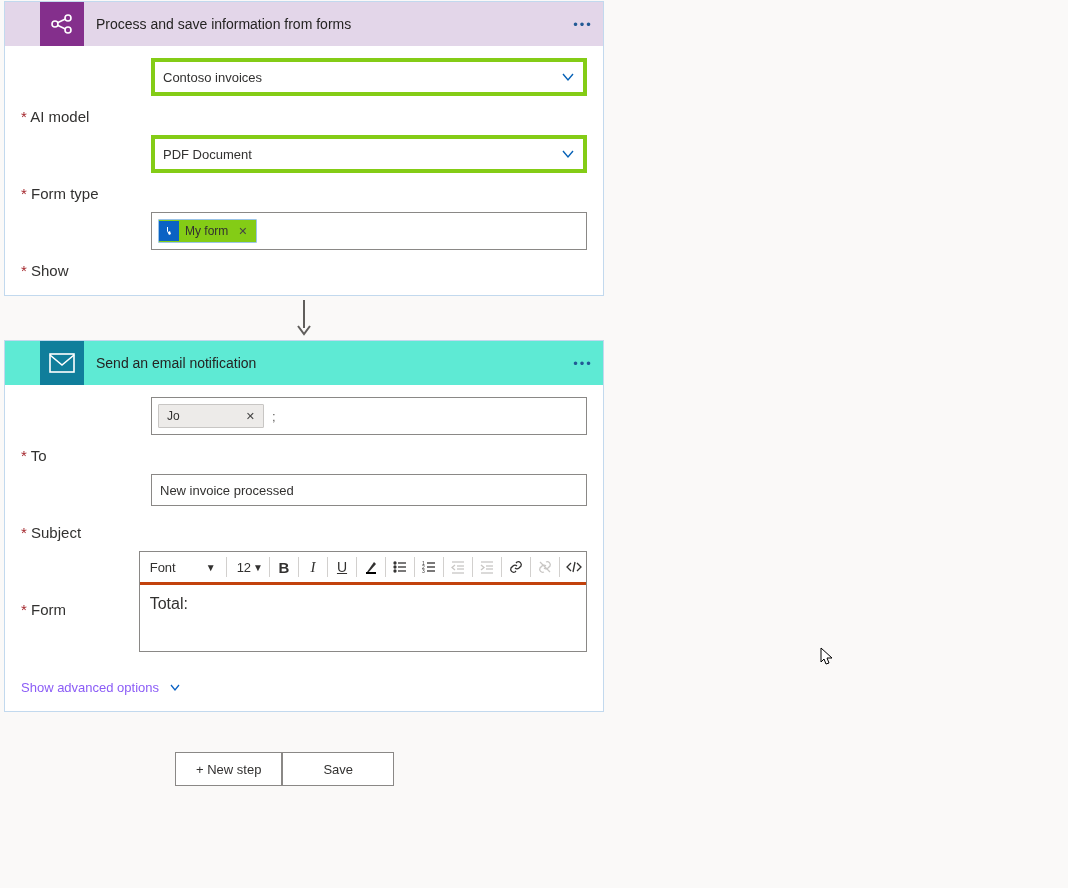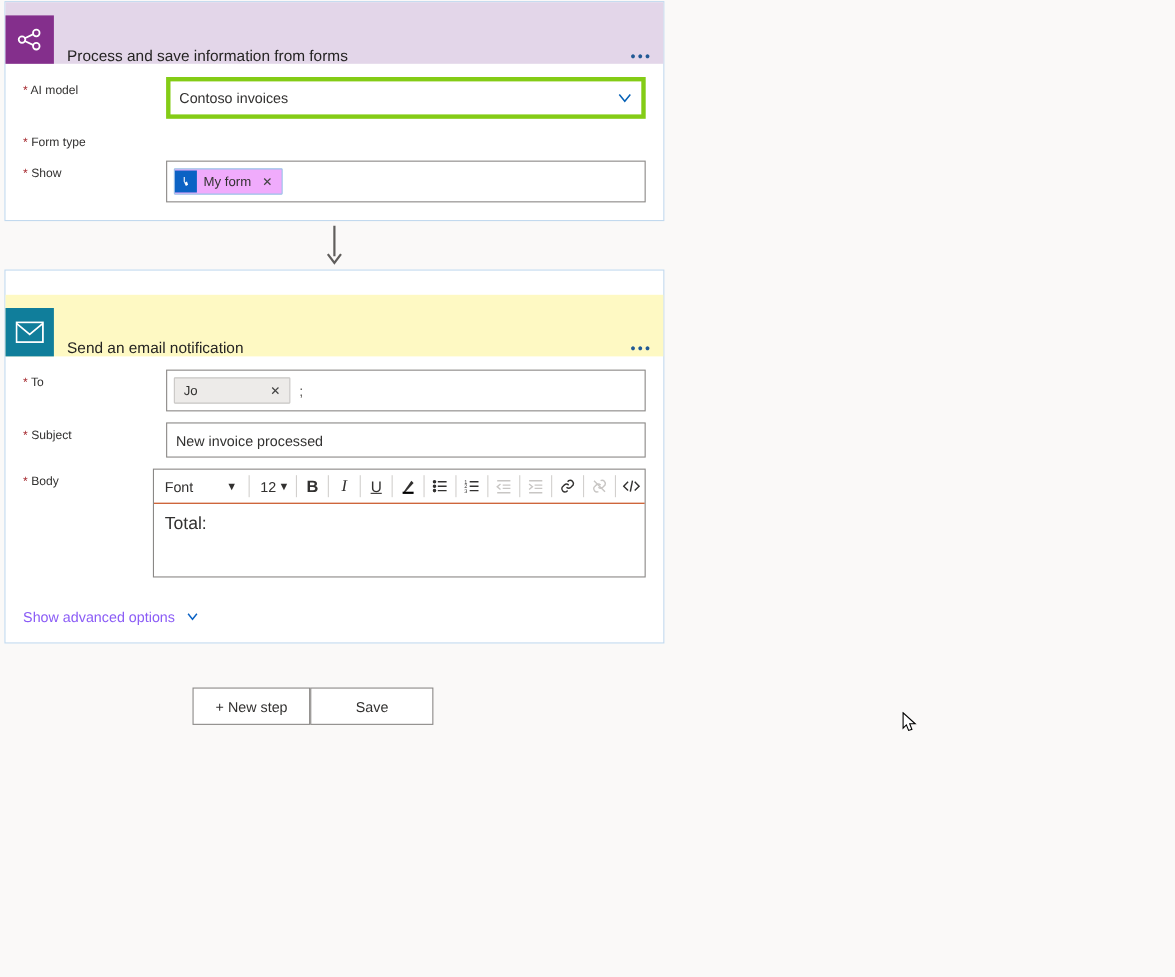--- a/index.html
+++ b/index.html
@@ -1,44 +1,44 @@
 <!DOCTYPE html>
 <html><head>
 <meta charset="utf-8">
 <style>
   html,body{margin:0;padding:0;background:#faf9f8;font-family:"Segoe UI",Arial,sans-serif;font-size:13px;color:#323130;}
   .canvas{width:1068px;height:888px;position:relative;padding-top:1px;box-sizing:border-box;}
   .card{width:600px;margin-left:4px;background:#fff;border:1px solid #c2d9ee;box-sizing:border-box;}
-  .card-header{display:flex;align-items:flex-end;height:56px;position:relative;}
+  .card-header{display:flex;align-items:center;height:44px;position:relative;padding-left:35px;}
   .card1 .card-header{background:#e3d6e9;}
-  .card2 .card-header{background:#fef9c3;margin-top:22px;}
+  .card2 .card-header{background:#5eead4;}
   .card-icon{width:44px;height:44px;display:flex;align-items:center;justify-content:center;}
   .card1 .card-icon{background:#842f8c;}
   .card2 .card-icon{background:#107e9b;}
   .card-title{flex:1;padding-left:12px;font-size:14px;color:#252423;}
   .card-menu{width:40px;text-align:center;color:#225a95;letter-spacing:2px;cursor:pointer;}
   .card-body{padding:12px 16px 16px 16px;}
   .row{display:flex;align-items:flex-start;margin-bottom:10px;}
   .row:last-child{margin-bottom:0;}
-  .lbl{width:130px;padding-top:6px;font-size:11px;}
+  .lbl{width:130px;padding-top:6px;font-size:15px;margin-top:44px;}
   .lbl .req{color:#a4262c;}
   .field{flex:1;}
   .select{border:4px solid #84cc16;height:30px;display:flex;align-items:center;justify-content:space-between;padding:0 8px;cursor:pointer;background:#fff;}
   .select span.val{font-size:13px;}
   .chev{color:#0661b6;}
   .tokenbox{border:1px solid #8a8886;min-height:30px;display:flex;align-items:center;padding:3px 6px;flex-wrap:wrap;gap:4px;background:#fff;}
-  .token{display:inline-flex;align-items:center;background:#f0abfc;border:1px solid #9bc4e8;height:22px;font-size:12px;padding:0 4px 0 0;border-radius:1px;}
+  .token{display:inline-flex;align-items:center;background:#84cc16;border:1px solid #9bc4e8;height:22px;font-size:12px;padding:0 4px 0 0;border-radius:1px;}
   .token .tico{width:20px;height:20px;background:#0b62c4;color:#fff;display:flex;align-items:center;justify-content:center;margin-right:6px;font-size:11px;}
   .token .tx{padding-right:6px;}
   .token .tclose{cursor:pointer;color:#444;padding:0 4px;font-size:11px;}
   .token.gray{background:#edebe9;border:1px solid #c8c6c4;padding-left:8px;}
   .afterchip{margin-left:4px;color:#605e5c;}
   .textinput{border:1px solid #8a8886;height:30px;padding:0 8px;display:flex;align-items:center;background:#fff;}
   .rte{border:1px solid #8a8886;background:#fff;}
-  .rte-toolbar{display:flex;align-items:center;border-bottom:1px solid #c2410c;height:30px;}
+  .rte-toolbar{display:flex;align-items:center;border-bottom:3px solid #c2410c;height:30px;}
   .tb-sep{width:1px;height:20px;background:#d2d0ce;margin:0 2px;}
   .fontsel{display:flex;align-items:center;padding:0 8px 0 10px;height:100%;cursor:pointer;}
   .fontsel .dd{margin-left:30px;font-size:10px;}
   .sizesel{display:flex;align-items:center;padding:0 4px 0 8px;height:100%;cursor:pointer;}
   .sizesel .dd{margin-left:2px;font-size:10px;}
   .tbtn{width:24px;height:24px;display:flex;align-items:center;justify-content:center;cursor:pointer;color:#323130;}
   .tbtn.disabled{color:#c8c6c4;cursor:default;}
   .rte-body{padding:10px 10px 24px 10px;min-height:32px;font-size:16px;}
   .adv{padding:12px 16px 16px 16px;}
   .adv a{color:#8b5cf6;text-decoration:none;font-size:13px;display:inline-flex;align-items:center;cursor:pointer;}
@@ -79,20 +79,30 @@
             <span class="chev">
                 <svg width="14" height="14" viewBox="0 0 14 14">
                   <polyline points="2,4 7,10 12,4" fill="none" stroke="#0661b6" stroke-width="1.4"></polyline>
                 </svg>
               </span>
           </div>
         </div>
       </div>
       <div class="row">
         <div class="lbl"><span class="req">*</span> <span>Form type</span></div>
+        <div class="field">
+          <div class="select">
+            <span class="val">PDF Document</span>
+            <span class="chev">
+                <svg width="14" height="14" viewBox="0 0 14 14">
+                  <polyline points="2,4 7,10 12,4" fill="none" stroke="#0661b6" stroke-width="1.4"></polyline>
+                </svg>
+              </span>
+          </div>
+        </div>
       </div>
       <div class="row">
         <div class="lbl"><span class="req">*</span> <span>Show</span></div>
         <div class="field">
           <div class="tokenbox">
             <span class="token">
               <span class="tico">
                   <svg width="12" height="12" viewBox="0 0 12 12">
                     <path d="M5 2v5l2-1 1 3-2 1-2-4V2z" fill="#fff"></path>
                   </svg>
@@ -139,21 +149,21 @@
       </div>
       <div class="row">
         <div class="lbl"><span class="req">*</span> <span>Subject</span></div>
         <div class="field">
           <div class="textinput">
             <span>New invoice processed</span>
           </div>
         </div>
       </div>
       <div class="row">
-        <div class="lbl"><span class="req">*</span> <span>Body</span></div>
+        <div class="lbl"><span class="req">*</span> <span>Form</span></div>
         <div class="field">
           <div class="rte">
             <div class="rte-toolbar">
               <div class="fontsel">
                   <span>Font</span>
                   <span class="dd">▼</span>
                 </div>
               <div class="tb-sep"></div>
               <div class="sizesel">
                   <span>12</span>

